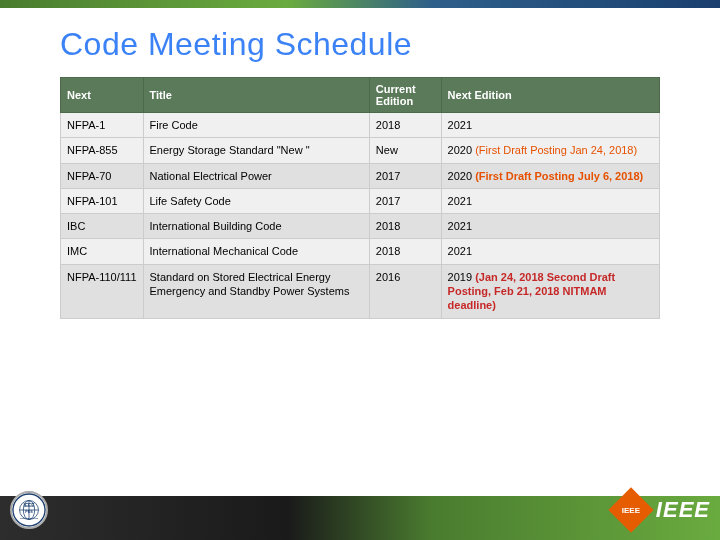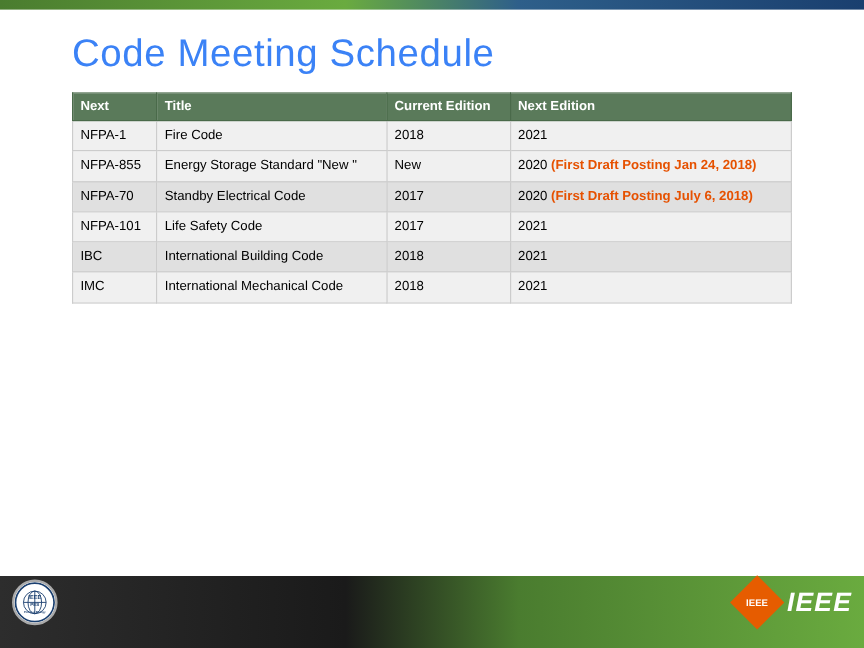--- a/index.html
+++ b/index.html
@@ -75,21 +75,21 @@
       font-weight: normal;
       white-space: nowrap;
     }
 
     
     .bottom-bar {
       position: absolute;
       bottom: 0;
       left: 0;
       width: 100%;
-      height: 60px;
+      height: 44px;
       background: linear-gradient(to right, #2d2d2d 0%, #1a1a1a 40%, #4a7c2f 60%, #6aab3f 100%);
       display: flex;
       align-items: center;
       justify-content: space-between;
       padding: 0 10px 16px 10px;
     }
 
     
     .logo-left {
       display: flex;
@@ -149,45 +149,51 @@
     <tr style="background-color: rgb(240, 240, 240);">
           <td class="code-col">NFPA-1</td>
           <td>Fire Code</td>
           <td>2018</td>
           <td>2021</td>
         </tr>
         <tr style="background-color: rgb(240, 240, 240);">
           <td class="code-col">NFPA-855</td>
           <td>Energy Storage Standard "New "</td>
           <td>New</td>
-          <td><span>2020 </span><span style="color: rgb(230, 81, 0); font-weight: bold;">(First Draft Posting Jan 24, 2018)</span></td>
+          <td><span>2020 </span><span style="color: rgb(230, 81, 0); font-weight: normal;">(First Draft Posting Jan 24, 2018)</span></td>
         </tr>
         <tr style="background-color: rgb(224, 224, 224);">
           <td class="code-col">NFPA-70</td>
-          <td>Standby Electrical Code</td>
+          <td>National Electrical Power</td>
           <td>2017</td>
           <td><span>2020  </span><span style="color: rgb(230, 81, 0); font-weight: bold; margin-top: 20px;">(First Draft Posting July 6, 2018)</span></td>
         </tr>
         <tr style="background-color: rgb(240, 240, 240);">
           <td class="code-col">NFPA-101</td>
           <td>Life Safety Code</td>
           <td>2017</td>
           <td>2021</td>
         </tr>
         <tr style="background-color: rgb(224, 224, 224);">
           <td class="code-col">IBC</td>
           <td>International Building Code</td>
           <td>2018</td>
           <td>2021</td>
         </tr>
         <tr style="background-color: rgb(240, 240, 240);">
           <td class="code-col">IMC</td>
           <td>International Mechanical Code</td>
           <td>2018</td>
           <td>2021</td>
+        </tr>
+        <tr style="background-color: rgb(224, 224, 224);">
+          <td class="code-col">NFPA-110/111</td>
+          <td>Standard on Stored Electrical Energy Emergency and Standby Power Systems</td>
+          <td>2016</td>
+          <td><span>2019 </span><span style="color: rgb(198, 40, 40); font-weight: bold;">(Jan 24, 2018 Second Draft Posting, Feb 21, 2018 NITMAM deadline)</span></td>
         </tr>
       </tbody>
   </table>
 </div>
 
 <div class="bottom-bar">
   <div class="logo-left">
     <div class="pes-logo-circle">
       <svg width="36" height="36" viewBox="0 0 36 36">
         <circle cx="18" cy="18" r="17" fill="white" stroke="#1a3f6f" stroke-width="1.5"></circle>

